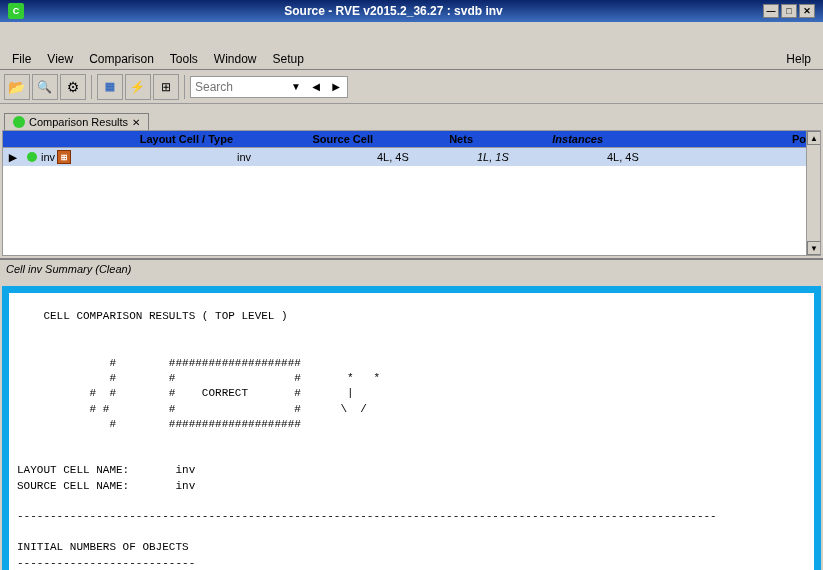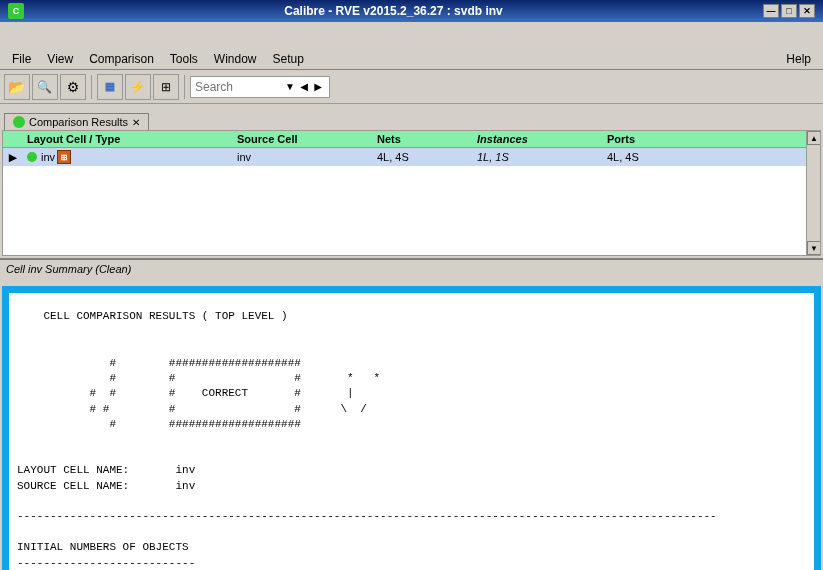--- a/index.html
+++ b/index.html
@@ -90,21 +90,21 @@
       background: #999;
       margin: 0 3px;
     }
     .search-container {
       display: flex;
       align-items: center;
       background: white;
       border: 1px solid #999;
       height: 22px;
       padding: 0 4px;
-      gap: 0;
+      gap: 6px;
     }
     .search-input {
       border: none;
       outline: none;
       font-size: 12px;
       width: 90px;
       background: white;
     }
     .search-dropdown {
       width: 12px;
@@ -182,25 +182,26 @@
     #table-area {
       flex: 1;
       background: white;
       border: 1px solid #999;
       margin: 0 2px 2px 2px;
       overflow: hidden;
       position: relative;
     }
     .table-header {
       display: flex;
-      background: #86efac;
+      background: #1d4ed8;
       border-bottom: 1px solid #999;
       padding: 2px 0;
       font-size: 11px;
       font-weight: bold;
+      text-align: right;
     }
     .col-expand {
       width: 20px;
       flex-shrink: 0;
     }
     .col-layout {
       width: 210px;
       flex-shrink: 0;
       padding-left: 4px;
     }
@@ -322,21 +323,21 @@
       position: relative;
       white-space: pre;
       line-height: 1.4;
     }
   </style>
 </head>
 <body>
 
 <div id="titlebar">
   <div style="width:16px;height:16px;background:#3c3;border-radius:2px;display:flex;align-items:center;justify-content:center;font-size:9px;color:white;">C</div>
-  <div class="title-text">Calibre - RVE v2015.2_36.27 : svdb inv</div>
+  <div class="title-text">Source - RVE v2015.2_36.27 : svdb inv</div>
   <div class="win-controls">
     <div class="win-btn">—</div>
     <div class="win-btn">□</div>
     <div class="win-btn">✕</div>
   </div>
 </div>
 
 <div id="menubar">
   <div class="menu-item">File</div>
   <div class="menu-item">View</div>

